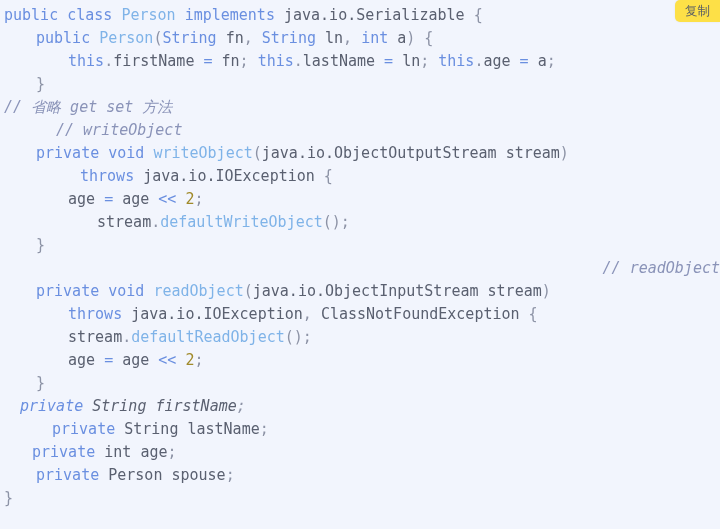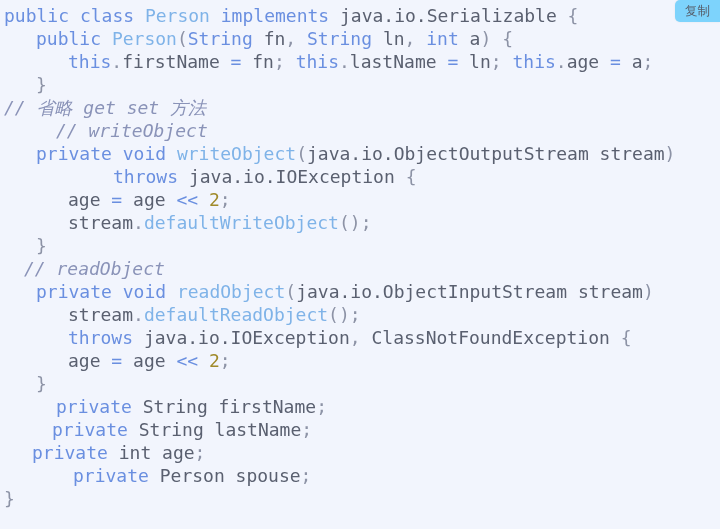--- a/index.html
+++ b/index.html
@@ -17,42 +17,42 @@
     position: relative;
     width: 720px;
     height: 529px;
     background: #f2f5fd;
     box-sizing: border-box;
     padding: 4px 0 0 0;
   }
   .code-line {
     height: 23px;
     line-height: 23px;
-    font-size: 18px;
+    font-size: 15px;
     white-space: pre;
     padding-left: 4px;
     letter-spacing: 0px;
   }
   .tok { white-space: pre; }
   
   .t-kw       { color: #6a8fe0; }        
   .t-type     { color: #7fb3e8; }        
   .t-plain    { color: #5a6070; }        
   .t-punct    { color: #8d93a6; }        
   .t-num      { color: #a08a2a; }        
   .t-op       { color: #6a8fe0; }        
   .t-comment  { color: #8a93b8; font-style: italic; }
 
   #copy-button {
     position: absolute;
     top: 0;
     right: 0;
     width: 45px;
     height: 22px;
-    background: #7dd3fc;
+    background: #fde047;
     border: none;
     border-radius: 5px 0 0 5px;
     color: #555b66;
     font-family: "DejaVu Sans", "Liberation Sans", sans-serif;
     font-size: 12.5px;
     line-height: 22px;
     text-align: center;
     cursor: pointer;
     padding: 0;
     box-shadow: 0 0 2px rgba(0,0,0,0.08);
@@ -65,29 +65,29 @@
 <div id="code-block">
   <button id="copy-button">复制</button>
   <div id="code-lines">
       <div class="code-line" style="padding-left: 4px;"><span class="tok t-kw">public</span><span class="tok t-plain"> </span><span class="tok t-kw">class</span><span class="tok t-plain"> </span><span class="tok t-type">Person</span><span class="tok t-plain"> </span><span class="tok t-kw">implements</span><span class="tok t-plain"> </span><span class="tok t-plain">java.io.Serializable</span><span class="tok t-plain"> </span><span class="tok t-punct">{</span></div>
       <div class="code-line" style="padding-left: 36px;"><span class="tok t-kw">public</span><span class="tok t-plain"> </span><span class="tok t-type">Person</span><span class="tok t-punct">(</span><span class="tok t-kw">String</span><span class="tok t-plain"> </span><span class="tok t-plain">fn</span><span class="tok t-punct">, </span><span class="tok t-kw">String</span><span class="tok t-plain"> </span><span class="tok t-plain">ln</span><span class="tok t-punct">, </span><span class="tok t-kw">int</span><span class="tok t-plain"> </span><span class="tok t-plain">a</span><span class="tok t-punct">) </span><span class="tok t-punct">{</span></div>
       <div class="code-line" style="padding-left: 68px;"><span class="tok t-kw">this</span><span class="tok t-punct">.</span><span class="tok t-plain">firstName</span><span class="tok t-plain"> </span><span class="tok t-op">=</span><span class="tok t-plain"> </span><span class="tok t-plain">fn</span><span class="tok t-punct">; </span><span class="tok t-kw">this</span><span class="tok t-punct">.</span><span class="tok t-plain">lastName</span><span class="tok t-plain"> </span><span class="tok t-op">=</span><span class="tok t-plain"> </span><span class="tok t-plain">ln</span><span class="tok t-punct">; </span><span class="tok t-kw">this</span><span class="tok t-punct">.</span><span class="tok t-plain">age</span><span class="tok t-plain"> </span><span class="tok t-op">=</span><span class="tok t-plain"> </span><span class="tok t-plain">a</span><span class="tok t-punct">;</span></div>
       <div class="code-line" style="padding-left: 36px;"><span class="tok t-punct">}</span></div>
       <div class="code-line" style=""><span class="tok t-comment">// 省略 get set 方法</span></div>
       <div class="code-line" style="padding-left: 56px;"><span class="tok t-comment">// writeObject</span></div>
       <div class="code-line" style="padding-left: 36px;"><span class="tok t-kw">private</span><span class="tok t-plain"> </span><span class="tok t-kw">void</span><span class="tok t-plain"> </span><span class="tok t-type">writeObject</span><span class="tok t-punct">(</span><span class="tok t-plain">java.io.ObjectOutputStream</span><span class="tok t-plain"> </span><span class="tok t-plain">stream</span><span class="tok t-punct">)</span></div>
-      <div class="code-line" style="padding-left: 80px; margin-left: 33px;"><span class="tok t-kw">throws</span><span class="tok t-plain"> </span><span class="tok t-plain">java.io.IOException</span><span class="tok t-plain"> </span><span class="tok t-punct">{</span></div>
+      <div class="code-line" style="padding-left: 80px;"><span class="tok t-kw">throws</span><span class="tok t-plain"> </span><span class="tok t-plain">java.io.IOException</span><span class="tok t-plain"> </span><span class="tok t-punct">{</span></div>
       <div class="code-line" style="padding-left: 68px;"><span class="tok t-plain">age</span><span class="tok t-plain"> </span><span class="tok t-op">=</span><span class="tok t-plain"> </span><span class="tok t-plain">age</span><span class="tok t-plain"> </span><span class="tok t-op">&lt;&lt;</span><span class="tok t-plain"> </span><span class="tok t-num">2</span><span class="tok t-punct">;</span></div>
-      <div class="code-line" style="padding-left: 68px;"><span class="tok t-plain">stream</span><span class="tok t-punct">.</span><span class="tok t-type">defaultWriteObject</span><span class="tok t-punct">();</span></div>
+      <div class="code-line" style="padding-left: 68px; margin-left: 29px;"><span class="tok t-plain">stream</span><span class="tok t-punct">.</span><span class="tok t-type">defaultWriteObject</span><span class="tok t-punct">();</span></div>
       <div class="code-line" style="padding-left: 36px;"><span class="tok t-punct">}</span></div>
-      <div class="code-line" style="padding-left: 24px;"><span class="tok t-comment">// readObject</span></div>
+      <div class="code-line" style="padding-left: 36px; text-align: right;"><span class="tok t-comment">// readObject</span></div>
       <div class="code-line" style="padding-left: 36px;"><span class="tok t-kw">private</span><span class="tok t-plain"> </span><span class="tok t-kw">void</span><span class="tok t-plain"> </span><span class="tok t-type">readObject</span><span class="tok t-punct">(</span><span class="tok t-plain">java.io.ObjectInputStream</span><span class="tok t-plain"> </span><span class="tok t-plain">stream</span><span class="tok t-punct">)</span></div>
+      <div class="code-line" style="padding-left: 68px;"><span class="tok t-kw">throws</span><span class="tok t-plain"> </span><span class="tok t-plain">java.io.IOException</span><span class="tok t-punct">, </span><span class="tok t-plain">ClassNotFoundException</span><span class="tok t-plain"> </span><span class="tok t-punct">{</span></div>
       <div class="code-line" style="padding-left: 68px;"><span class="tok t-plain">stream</span><span class="tok t-punct">.</span><span class="tok t-type">defaultReadObject</span><span class="tok t-punct">();</span></div>
-      <div class="code-line" style="padding-left: 68px;"><span class="tok t-kw">throws</span><span class="tok t-plain"> </span><span class="tok t-plain">java.io.IOException</span><span class="tok t-punct">, </span><span class="tok t-plain">ClassNotFoundException</span><span class="tok t-plain"> </span><span class="tok t-punct">{</span></div>
       <div class="code-line" style="padding-left: 68px;"><span class="tok t-plain">age</span><span class="tok t-plain"> </span><span class="tok t-op">=</span><span class="tok t-plain"> </span><span class="tok t-plain">age</span><span class="tok t-plain"> </span><span class="tok t-op">&lt;&lt;</span><span class="tok t-plain"> </span><span class="tok t-num">2</span><span class="tok t-punct">;</span></div>
       <div class="code-line" style="padding-left: 36px;"><span class="tok t-punct">}</span></div>
-      <div class="code-line" style="padding-left: 56px;"><span class="tok t-kw">private</span><span class="tok t-plain"> </span><span class="tok t-plain">String</span><span class="tok t-plain"> </span><span class="tok t-plain">firstName</span><span class="tok t-punct">;</span></div>
+      <div class="code-line" style="padding-left: 20px; font-style: italic;"><span class="tok t-kw">private</span><span class="tok t-plain"> </span><span class="tok t-plain">String</span><span class="tok t-plain"> </span><span class="tok t-plain">firstName</span><span class="tok t-punct">;</span></div>
       <div class="code-line" style="padding-left: 52px;"><span class="tok t-kw">private</span><span class="tok t-plain"> </span><span class="tok t-plain">String</span><span class="tok t-plain"> </span><span class="tok t-plain">lastName</span><span class="tok t-punct">;</span></div>
       <div class="code-line" style="padding-left: 32px;"><span class="tok t-kw">private</span><span class="tok t-plain"> </span><span class="tok t-plain">int</span><span class="tok t-plain"> </span><span class="tok t-plain">age</span><span class="tok t-punct">;</span></div>
-      <div class="code-line" style="padding-left: 36px; margin-left: 37px;"><span class="tok t-kw">private</span><span class="tok t-plain"> </span><span class="tok t-plain">Person</span><span class="tok t-plain"> </span><span class="tok t-plain">spouse</span><span class="tok t-punct">;</span></div>
+      <div class="code-line" style="padding-left: 36px;"><span class="tok t-kw">private</span><span class="tok t-plain"> </span><span class="tok t-plain">Person</span><span class="tok t-plain"> </span><span class="tok t-plain">spouse</span><span class="tok t-punct">;</span></div>
       <div class="code-line" style="padding-left: 4px;"><span class="tok t-punct">}</span></div>
     </div>
 </div>
 
 </body></html>

